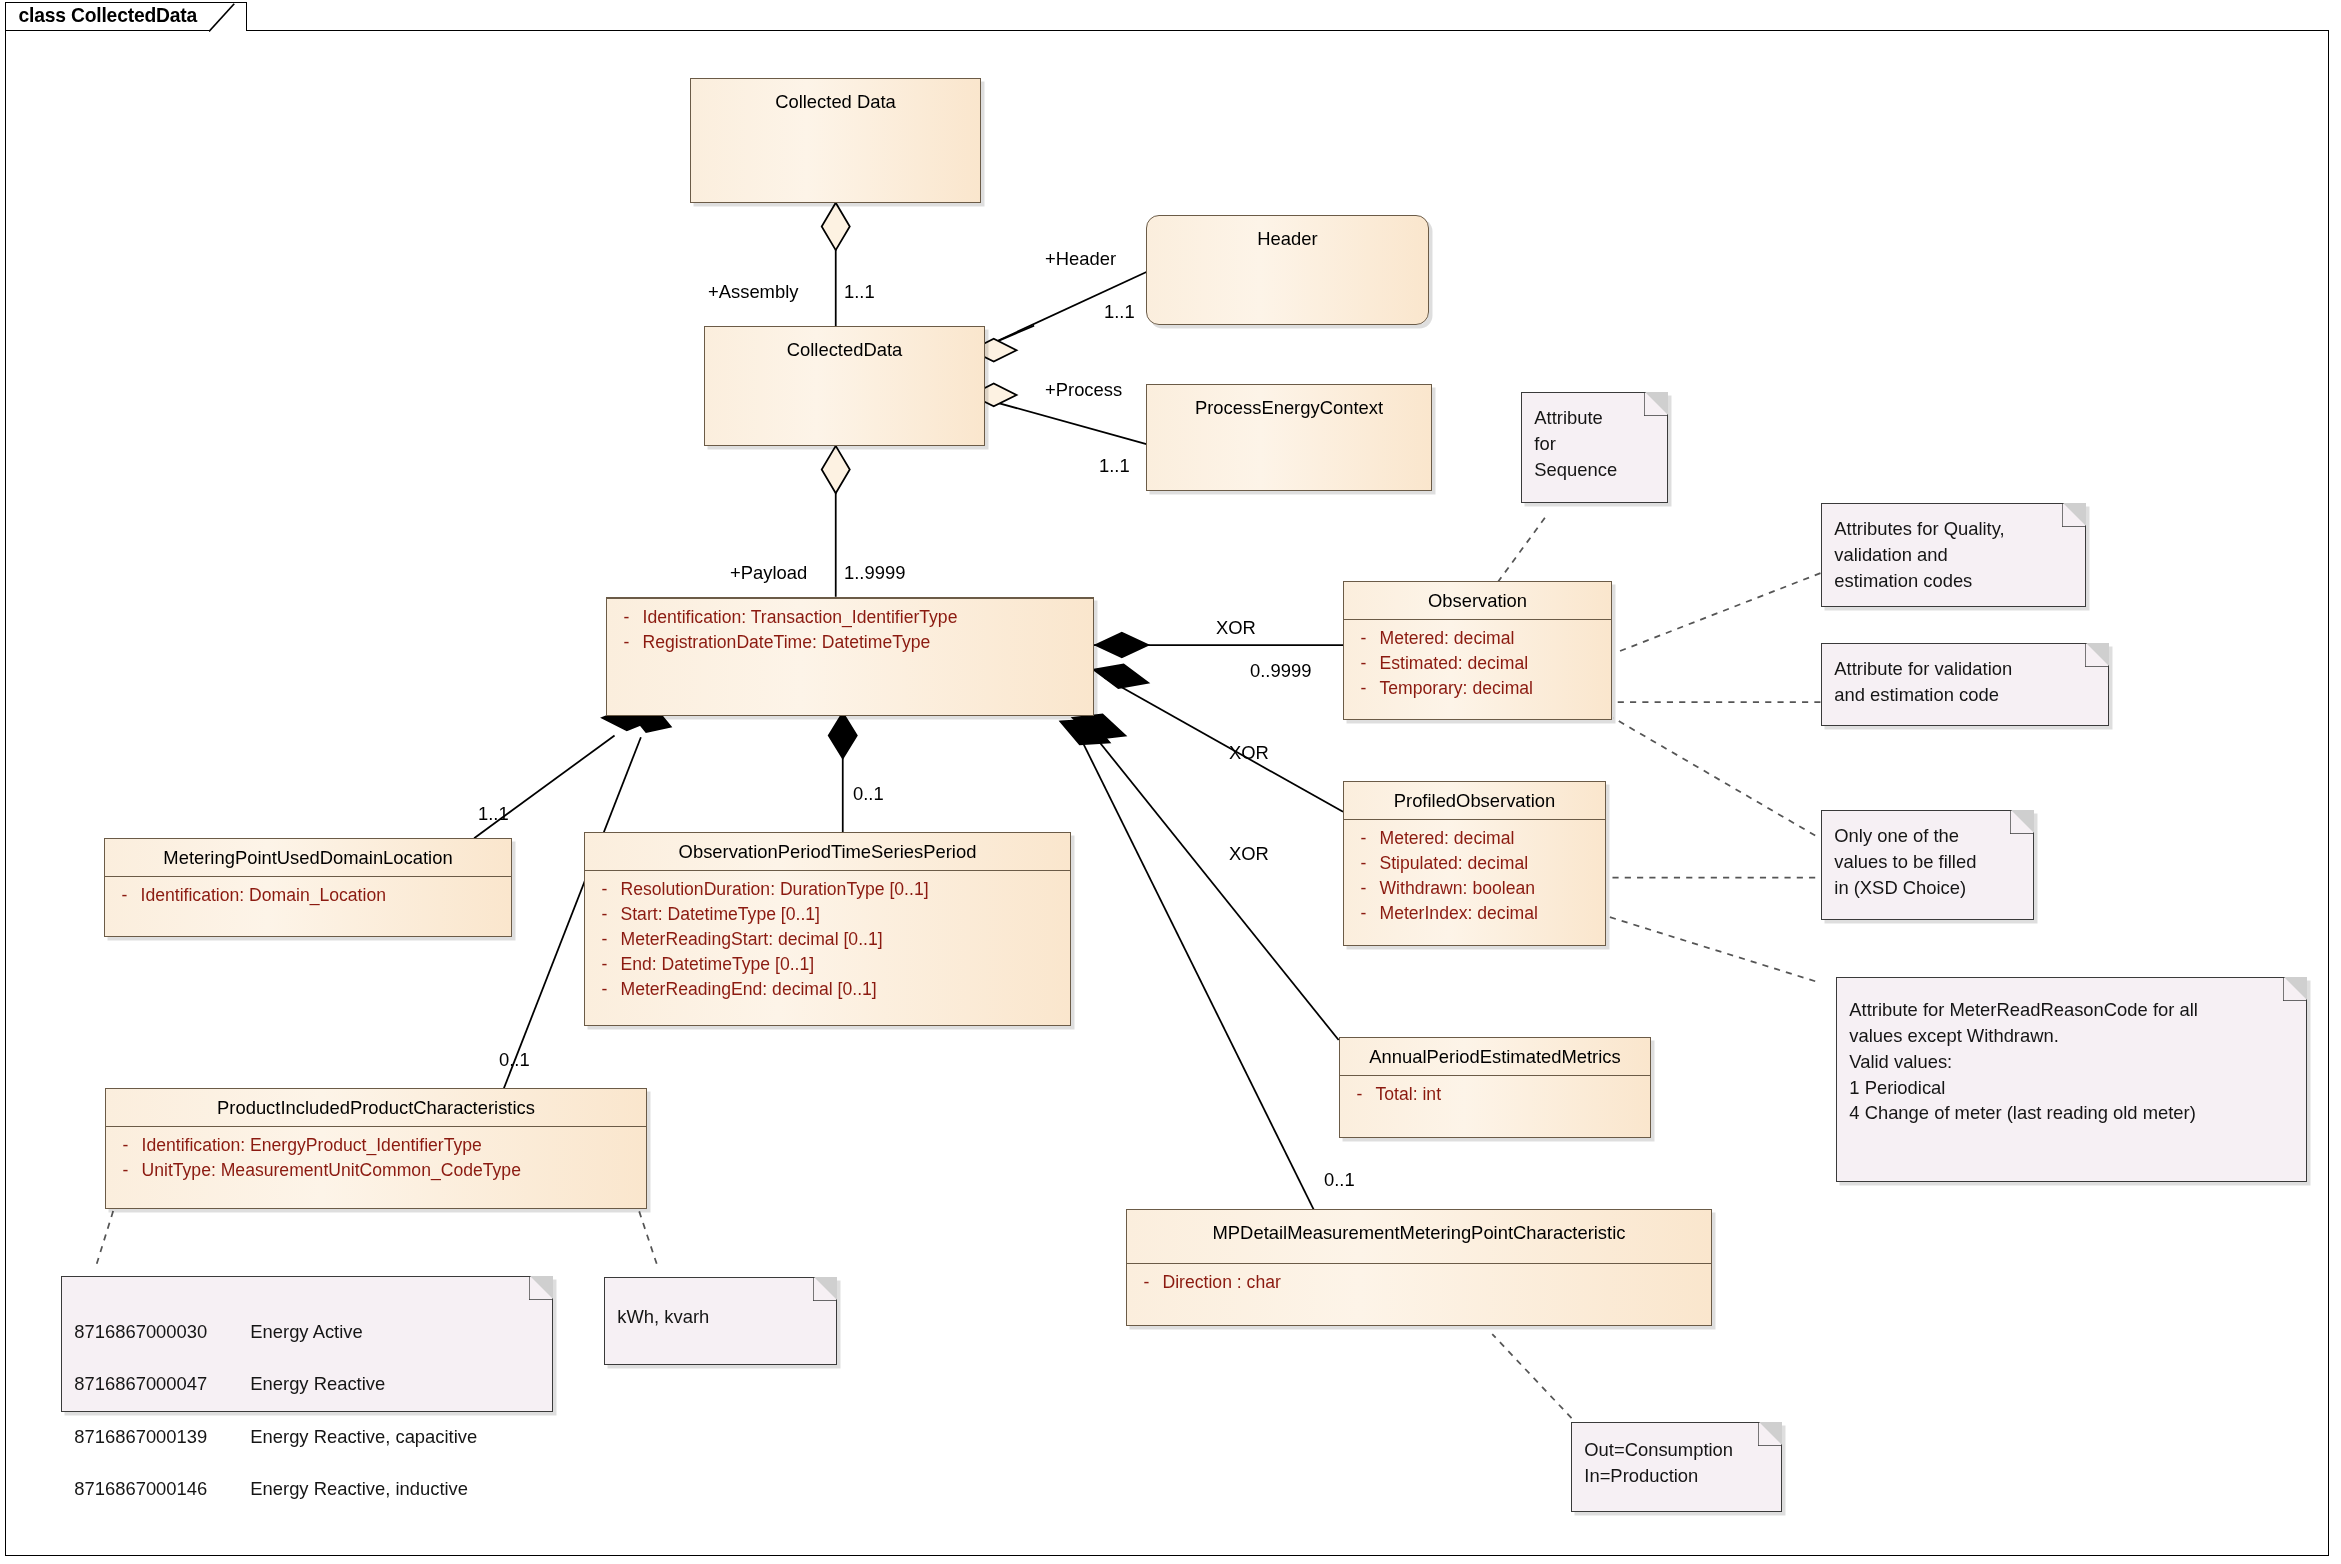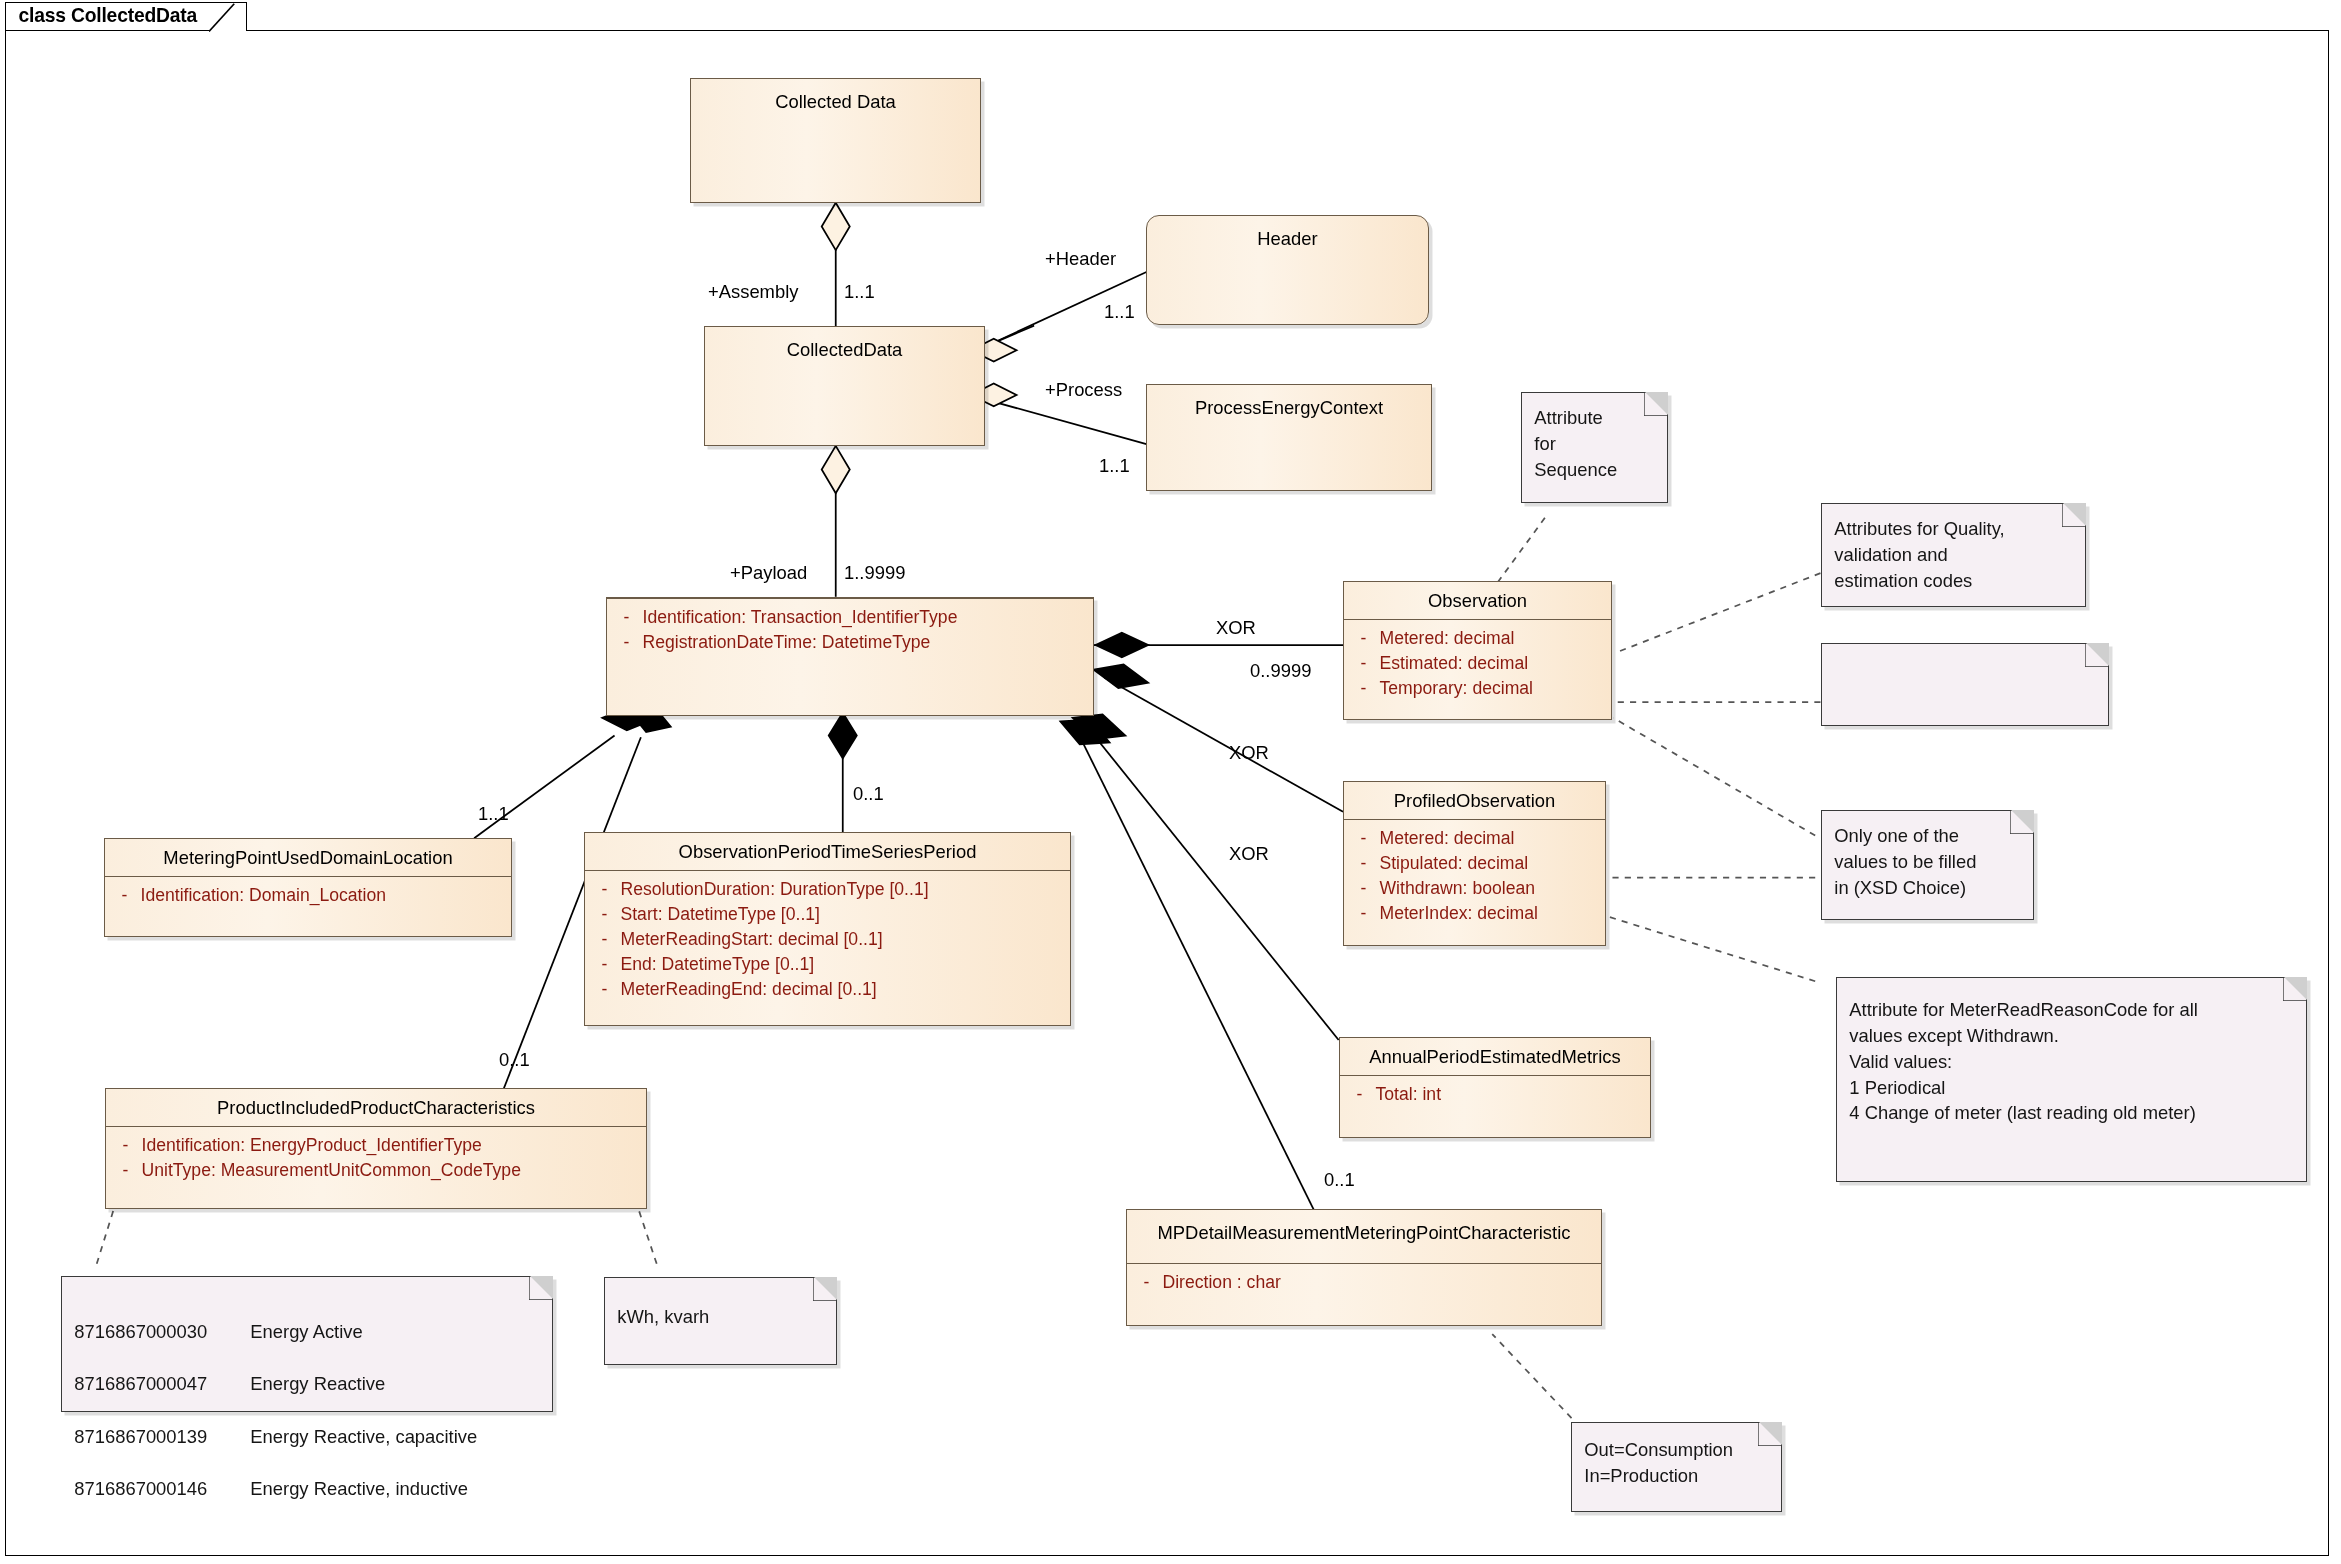--- a/index.html
+++ b/index.html
@@ -375,21 +375,21 @@
         <span class="vis">-</span>
         <span class="txt">Identification: EnergyProduct_IdentifierType</span>
       </div>
       <div class="attr">
         <span class="vis">-</span>
         <span class="txt">UnitType: MeasurementUnitCommon_CodeType</span>
       </div>
     </div>
   </div>
 
-  <div class="uml-class" style="left:1126px; top:1209px; width:476px; height:117px;">
+  <div class="uml-class" style="left:1126px; top:1209px; width:586px; height:117px;">
     <div class="cls-name" style="padding:12.3px 5.3px 19.3px 5.3px;">MPDetailMeasurementMeteringPointCharacteristic</div>
     <div class="cls-sep"></div>
     <div class="cls-attrs">
       <div class="attr">
         <span class="vis">-</span>
         <span class="txt">Direction : char</span>
       </div>
     </div>
   </div>
 
@@ -407,20 +407,22 @@
     <div class="note-txt">Attributes for Quality,
 validation and
 estimation codes</div>
     <div class="dogear"></div>
     <svg class="dogear-line" viewBox="0 0 27 27">
       <path d="M 0,0 L 0,27 L 27,27" fill="none" stroke="#3a3a3a" stroke-width="1.5"></path>
     </svg>
   </div>
 
   <div class="uml-note" style="left:1821px; top:643px; width:288px; height:83px;">
+    <div class="note-txt">Attribute for validation
+and estimation code</div>
     <div class="dogear"></div>
     <svg class="dogear-line" viewBox="0 0 27 27">
       <path d="M 0,0 L 0,27 L 27,27" fill="none" stroke="#3a3a3a" stroke-width="1.5"></path>
     </svg>
   </div>
 
   <div class="uml-note" style="left:1821px; top:810px; width:213px; height:110px;">
     <div class="note-txt">Only one of the
 values to be filled
 in (XSD Choice)</div>

